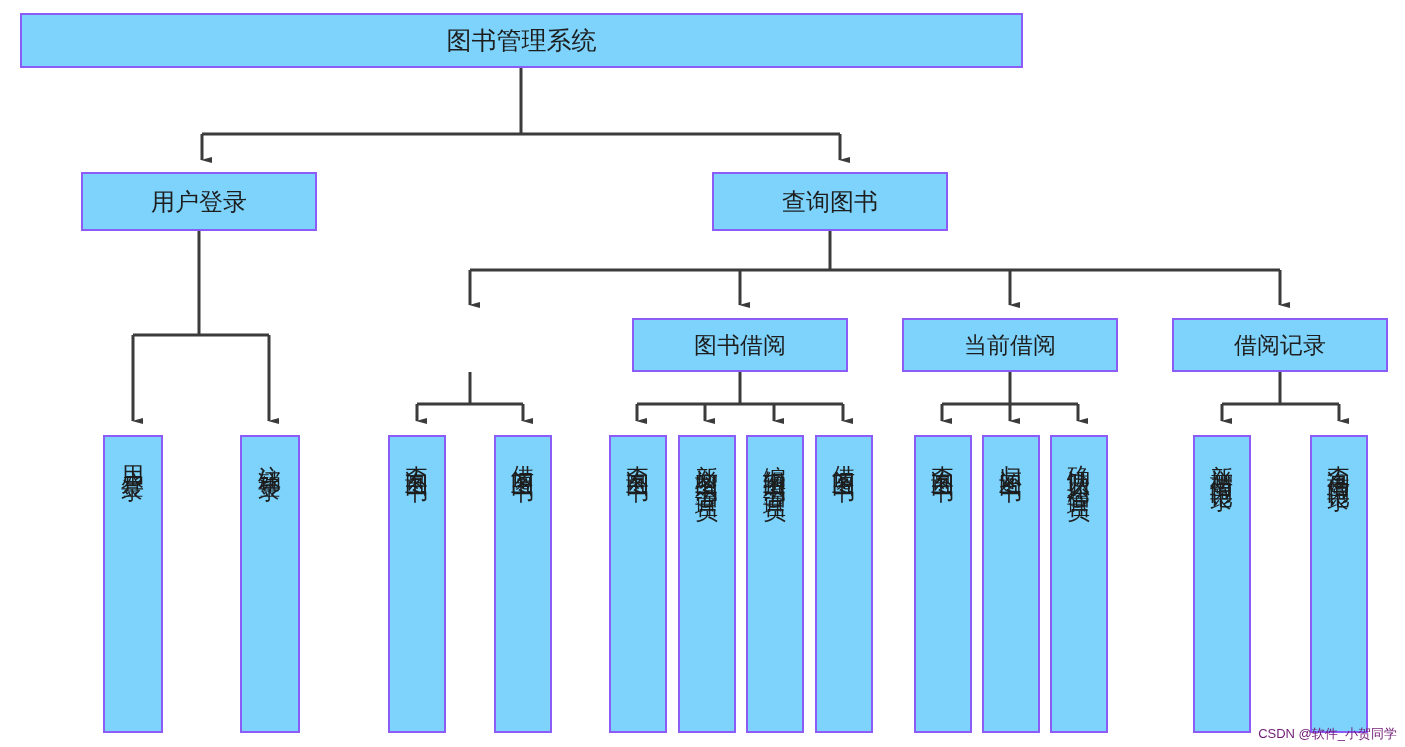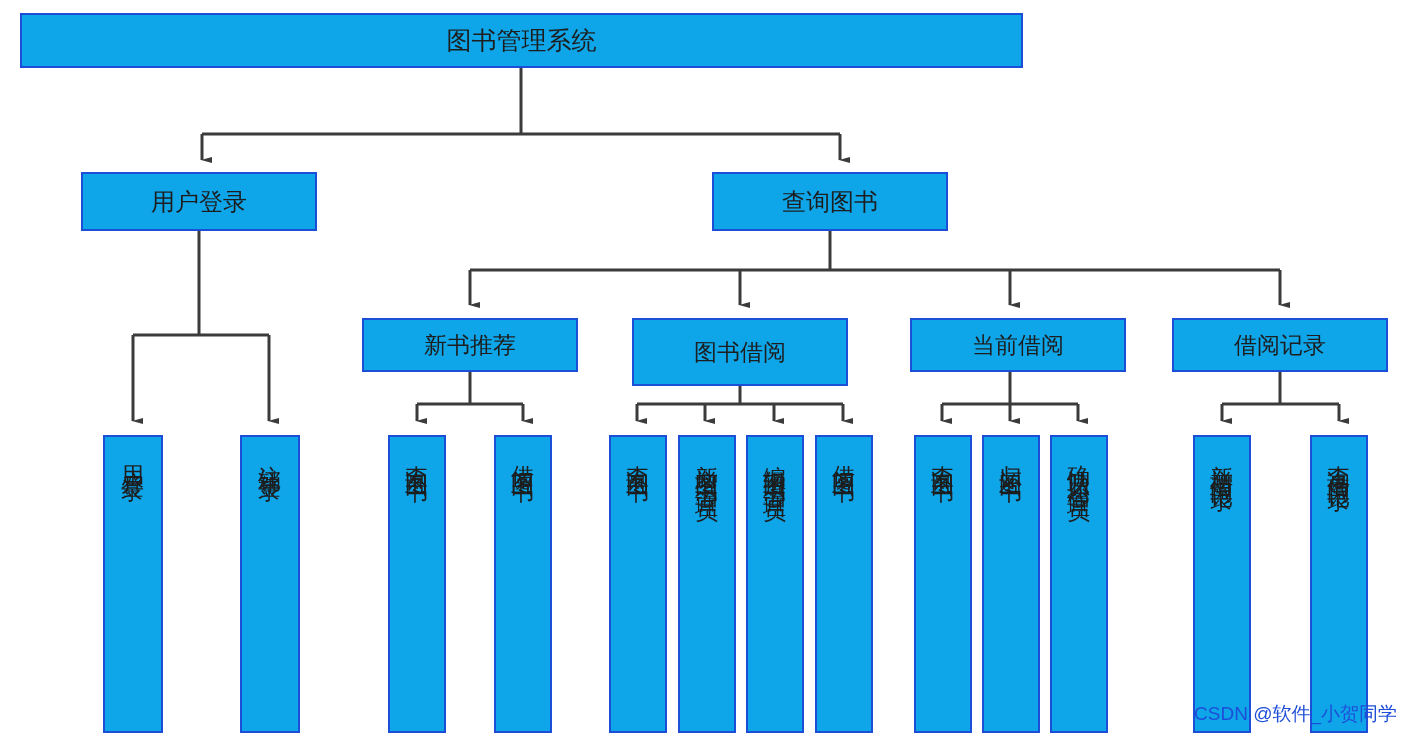--- a/index.html
+++ b/index.html
@@ -15,22 +15,22 @@
     position: relative;
     width: 1405px;
     height: 747px;
     background: #ffffff;
     overflow: hidden;
   }
   
   .node {
     position: absolute;
     box-sizing: border-box;
-    background: #0ea5e9;
-    border: 2px solid #1d4ed8;
+    background: #7dd3fc;
+    border: 2px solid #8b5cf6;
     display: flex;
     align-items: center;
     justify-content: center;
     color: #1d1d1d;
     z-index: 3;
   }
   .node.root {
     font-size: 25px;
   }
   .node.lvl2 {
@@ -59,23 +59,23 @@
     top: 0;
     width: 1405px;
     height: 747px;
     z-index: 1;
     pointer-events: none;
   }
   
   .watermark {
     position: absolute;
     right: 8px;
-    bottom: 20px;
-    font-size: 19px;
-    color: #1d4ed8;
+    bottom: 4px;
+    font-size: 13px;
+    color: #701a75;
     z-index: 5;
     white-space: nowrap;
     font-family: "Liberation Sans", "DejaVu Sans", sans-serif;
   }
 </style>
 </head>
 <body>
 
 <div id="canvas">
 
@@ -133,27 +133,24 @@
     <span>图书管理系统</span>
   </div>
 
   <div class="node lvl2" style="left:81px; top:172px; width:236px; height:59px;">
     <span>用户登录</span>
   </div>
   <div class="node lvl2" style="left:712px; top:172px; width:236px; height:59px;">
     <span>查询图书</span>
   </div>
 
-  <div class="node lvl3" style="left:362px; top:318px; width:216px; height:54px;">
-    <span>新书推荐</span>
-  </div>
-  <div class="node lvl3" style="left:632px; top:318px; width:216px; height:68px;">
+  <div class="node lvl3" style="left:632px; top:318px; width:216px; height:54px;">
     <span>图书借阅</span>
   </div>
-  <div class="node lvl3" style="left:902px; top:318px; width:216px; height:54px;margin-left:8px;">
+  <div class="node lvl3" style="left:902px; top:318px; width:216px; height:54px;">
     <span>当前借阅</span>
   </div>
   <div class="node lvl3" style="left:1172px; top:318px; width:216px; height:54px;font-family:Liberation Serif, serif;">
     <span>借阅记录</span>
   </div>
 
   <div class="node leaf" style="left:103px; top:435px; width:60px; height:298px;">
     <span class="vtext">用户登录</span>
   </div>
   <div class="node leaf" style="left:240px; top:435px; width:60px; height:298px;">

